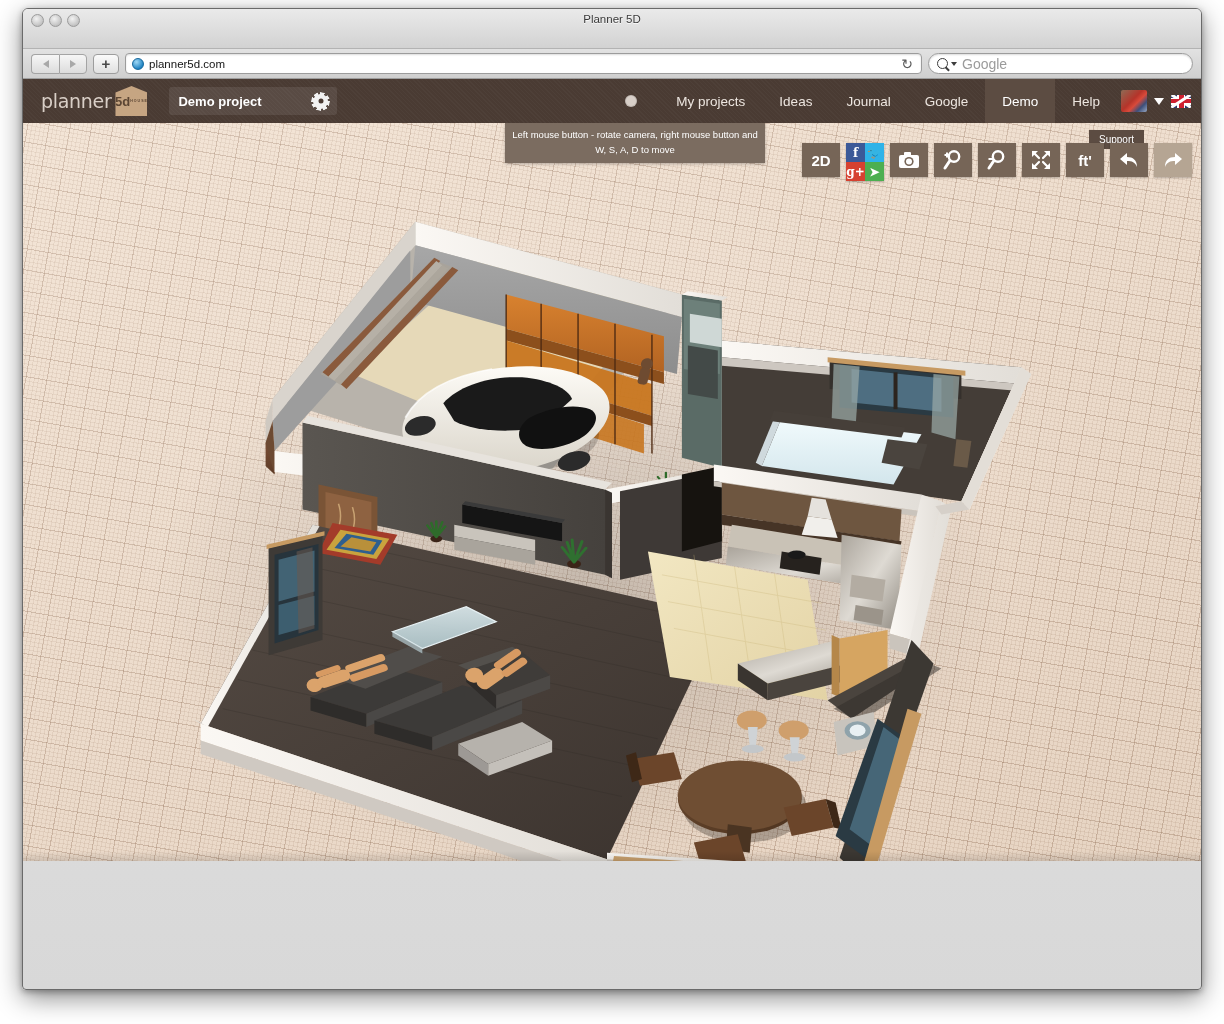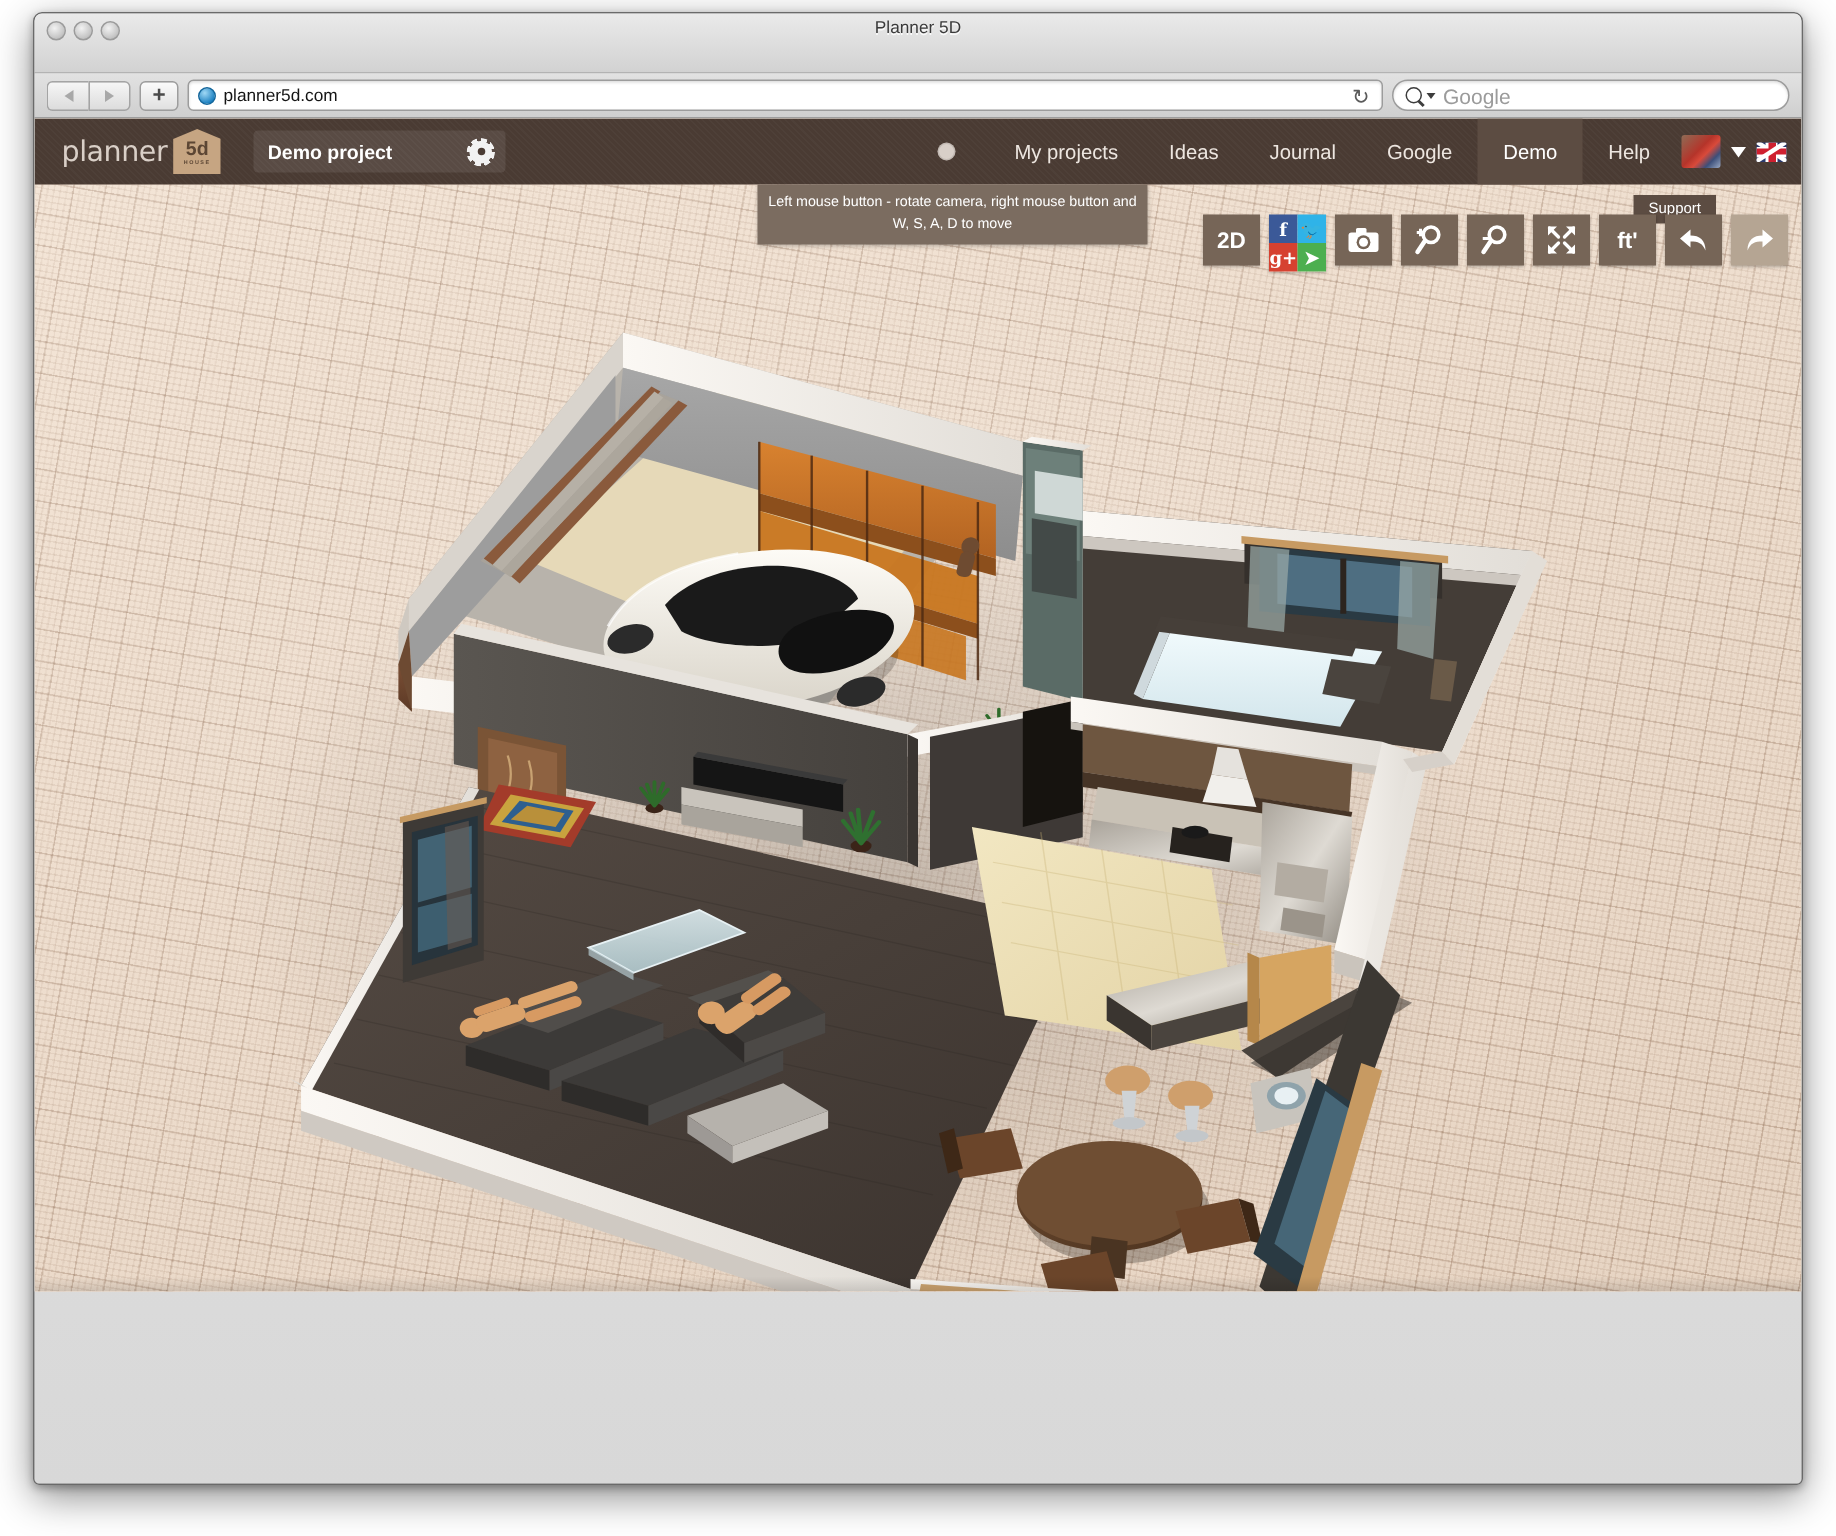--- a/index.html
+++ b/index.html
@@ -137,21 +137,21 @@
   }
   #logo { display: flex; align-items: center; margin-left: 18px; gap: 4px; }
   #logo-text {
     font-size: 19px; color: #d9cfc7; letter-spacing: -0.3px;
     font-family: "DejaVu Sans", sans-serif;
   }
   #logo-badge {
     width: 32px; height: 30px;
     background: #c6a582;
     clip-path: polygon(50% 0%, 100% 22%, 100% 100%, 0% 100%, 0% 22%);
-    display: flex; flex-direction: column;
+    display: flex; flex-direction: row;
     align-items: center; justify-content: center;
     color: #5c4634; font-size: 13px; font-weight: bold;
     line-height: 1;
   }
   #logo-badge small { font-size: 3.6px; letter-spacing: 1px; margin-top: 2px; }
 
   #project-chip {
     margin-left: 22px;
     width: 168px; height: 28px;
     background: rgba(255,255,255,0.085);

